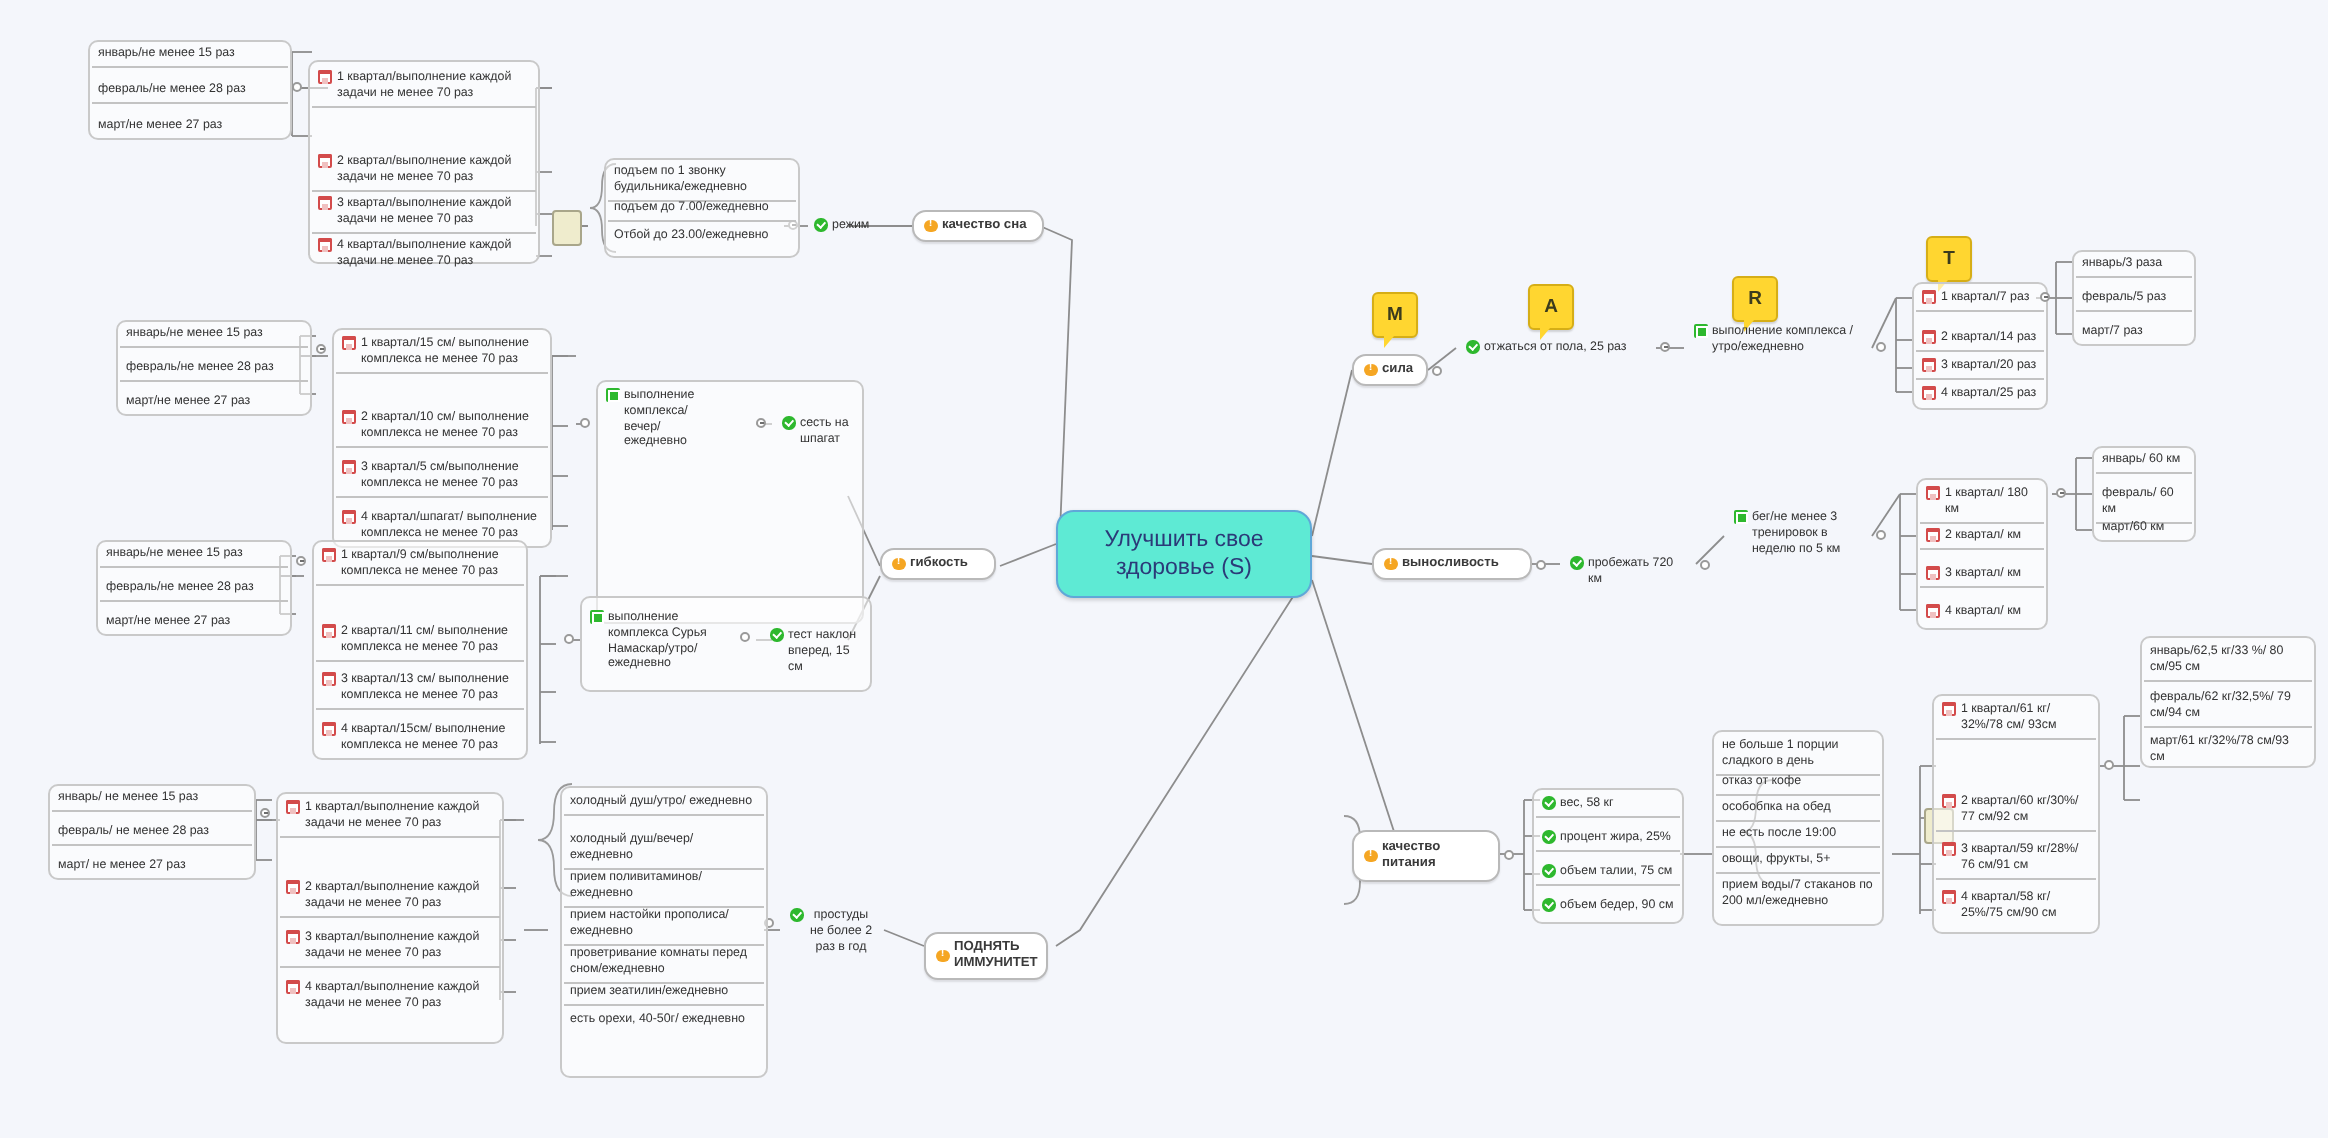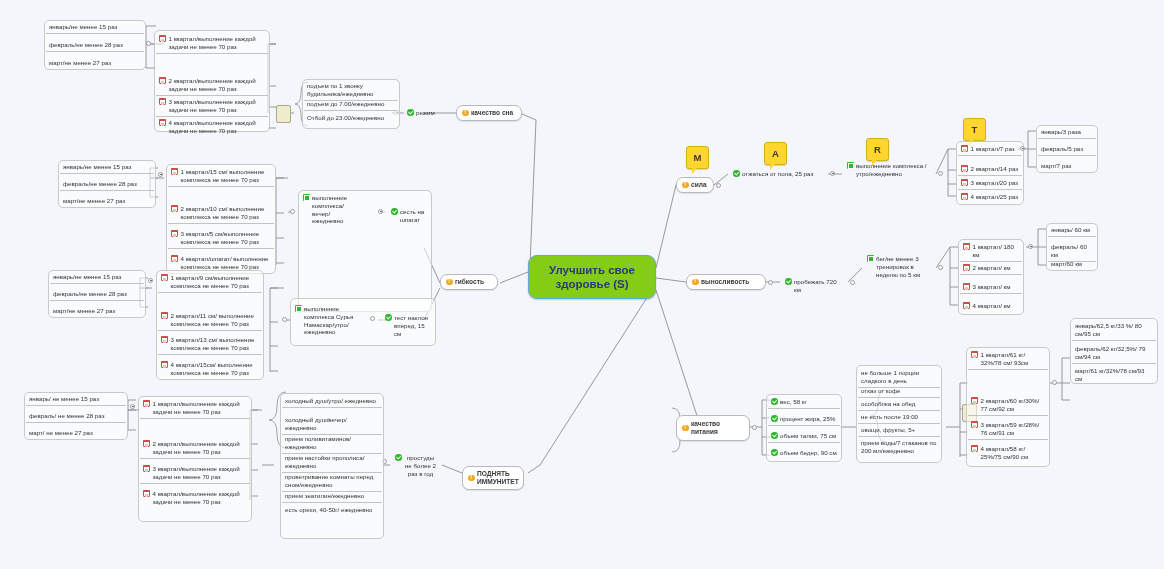--- a/index.html
+++ b/index.html
@@ -6,22 +6,22 @@
   html,body{margin:0;padding:0;background:#f4f6fb;}
   body{width:1164px;height:569px;position:relative;overflow:hidden;
        font-family:"Liberation Sans","DejaVu Sans",sans-serif;
        font-size:6.2px;color:#333;-webkit-font-smoothing:none;}
   #canvas{position:absolute;inset:0;}
   svg.links{position:absolute;left:0;top:0;width:1164px;height:569px;pointer-events:none;}
 
   
   .node{position:absolute;box-sizing:border-box;line-height:1.25;}
 
-  .central{background:#84cc16;border:1px solid #5fa8d8;border-radius:9px;
-           color:#2b3a78;font-size:11.5px;font-weight:bold;text-align:center;
+  .central{background:#5eead4;border:1px solid #5fa8d8;border-radius:9px;
+           color:#2b3a78;font-size:11.5px;font-weight:normal;text-align:center;
            display:flex;align-items:center;justify-content:center;
            box-shadow:0 1px 2px rgba(0,0,0,.18);}
 
   .main-node{background:#ffffff;border:1px solid #b9b9b9;border-radius:7px;
              display:flex;align-items:center;gap:2.5px;padding:3px 5px;
              font-size:6.6px;font-weight:bold;color:#3a3a3a;
              box-shadow:0 1px 1px rgba(0,0,0,.10);}
 
   
   .leaf{border-bottom:1px solid #c3c3c3;padding:2px 3px 2px 3px;

